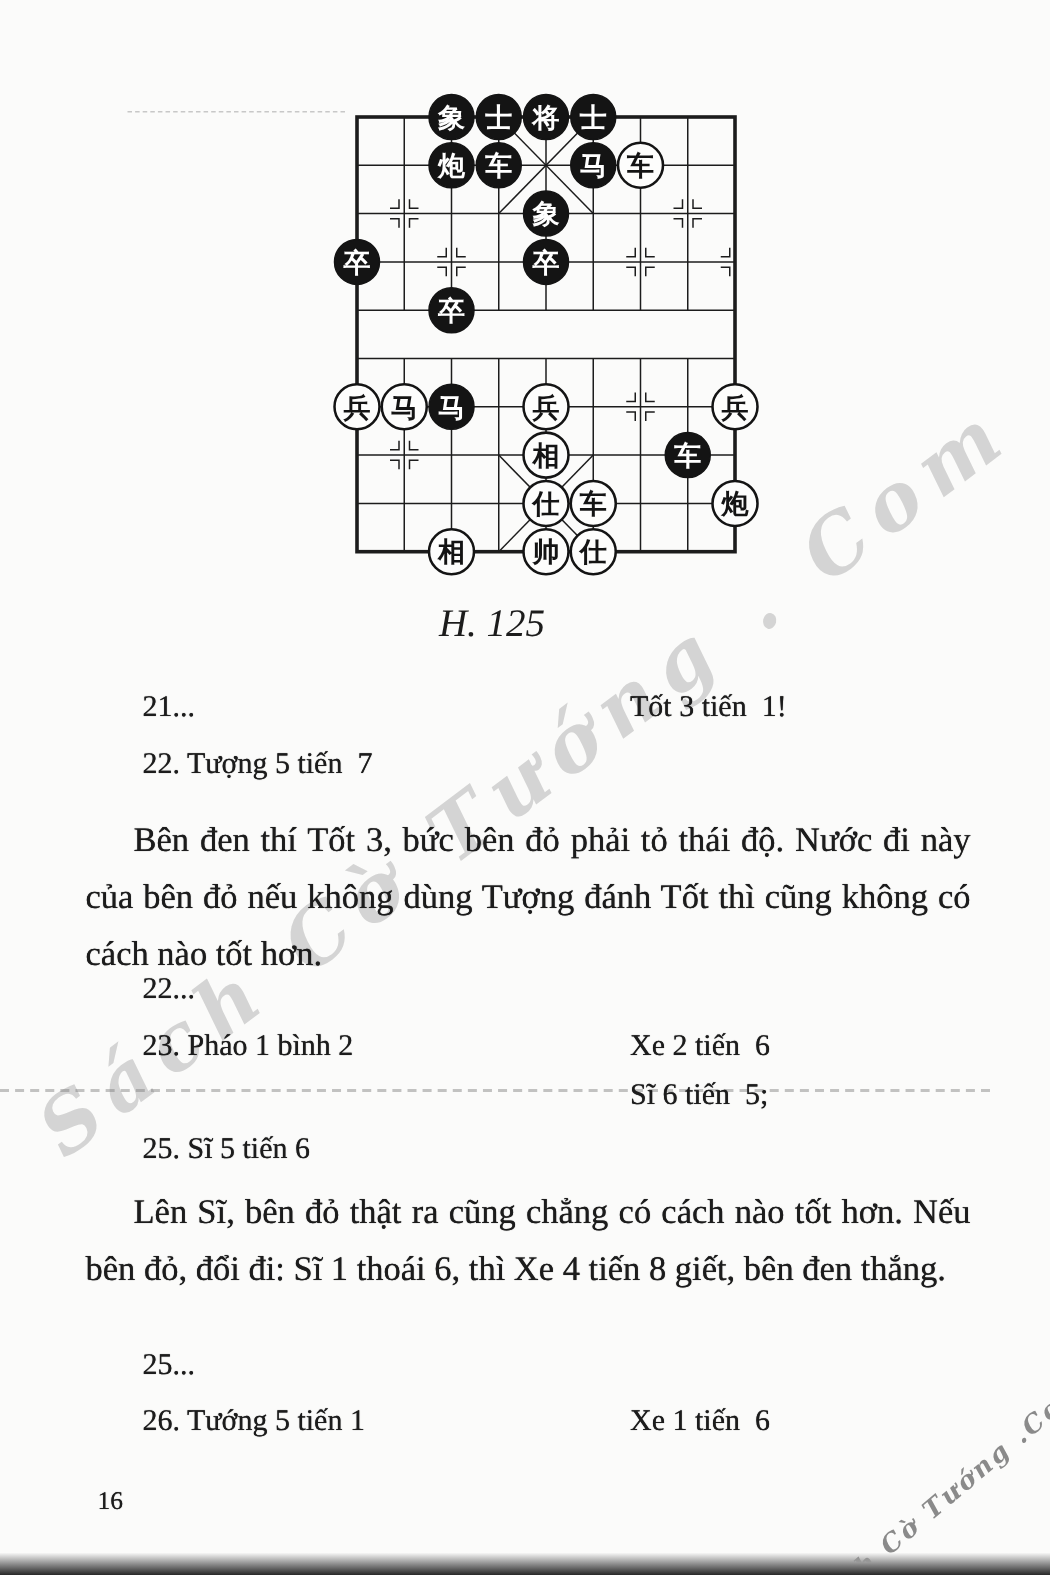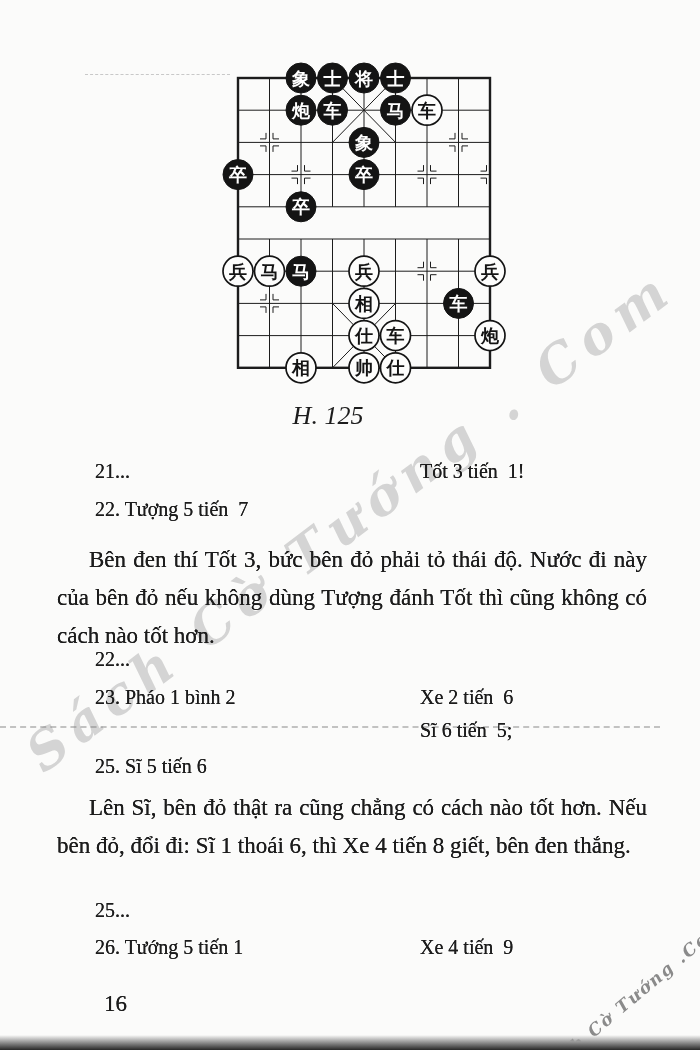--- a/index.html
+++ b/index.html
@@ -25,22 +25,22 @@
 
   .moveline{position:absolute;left:0;width:700px;height:32px;z-index:2;
     font-size:20px;text-shadow:0 0 0.5px #1c1c1c;}
   .moveline .ml{position:absolute;left:95px;white-space:pre;}
   .moveline .mr{position:absolute;left:420px;white-space:pre;}
 
   .para{position:absolute;left:57px;width:590px;margin:0;z-index:2;
     font-size:23px;line-height:38px;text-align:justify;text-indent:32px;
     text-shadow:0 0 0.5px #1c1c1c;}
 
-  .pagenum{position:absolute;left:65px;top:991px;font-size:23px;z-index:2;
-    text-shadow:0 0 0.5px #1c1c1c;margin-left:39px;}
+  .pagenum{position:absolute;left:65px;top:991px;font-size:17px;z-index:2;
+    text-shadow:0 0 0.5px #1c1c1c;}
 
   
   .artifact-strike{position:absolute;left:0;top:726px;width:660px;height:0;
     border-top:2px dashed rgba(125,125,125,0.45);z-index:1;}
   .artifact-topdash{position:absolute;left:85px;top:74px;width:145px;height:0;
     border-top:1px dashed rgba(150,150,150,0.5);z-index:1;}
   .scan-edge{position:absolute;left:0;bottom:0;width:700px;height:15px;z-index:3;
     background:linear-gradient(to bottom,rgba(160,160,160,0) 0%,#9a9a9a 45%,#3c3c3c 90%,#282828 100%);}
 </style>
 </head>
@@ -261,21 +261,21 @@
   </div>
 
   <p class="para" style="top:789px">Lên Sĩ, bên đỏ thật ra cũng chẳng có cách nào tốt hơn. Nếu bên đỏ, đổi đi: Sĩ 1 thoái 6, thì Xe 4 tiến  8 giết, bên đen thắng.</p>
 
   <div class="moveline" style="top:899px">
     <span class="ml">25...</span>
   </div>
 
   <div class="moveline" style="top:936px">
     <span class="ml">26. Tướng 5 tiến 1</span>
-    <span class="mr">Xe 4 tiến  9</span>
+    <span class="mr">Xe 1 tiến  6</span>
   </div>
 
   <div class="pagenum">16</div>
 
   <div class="wm-small">Sách Cờ Tướng .Com</div>
 
   <div class="artifact-strike"></div>
   <div class="artifact-topdash"></div>
   <div class="scan-edge"></div>
 

